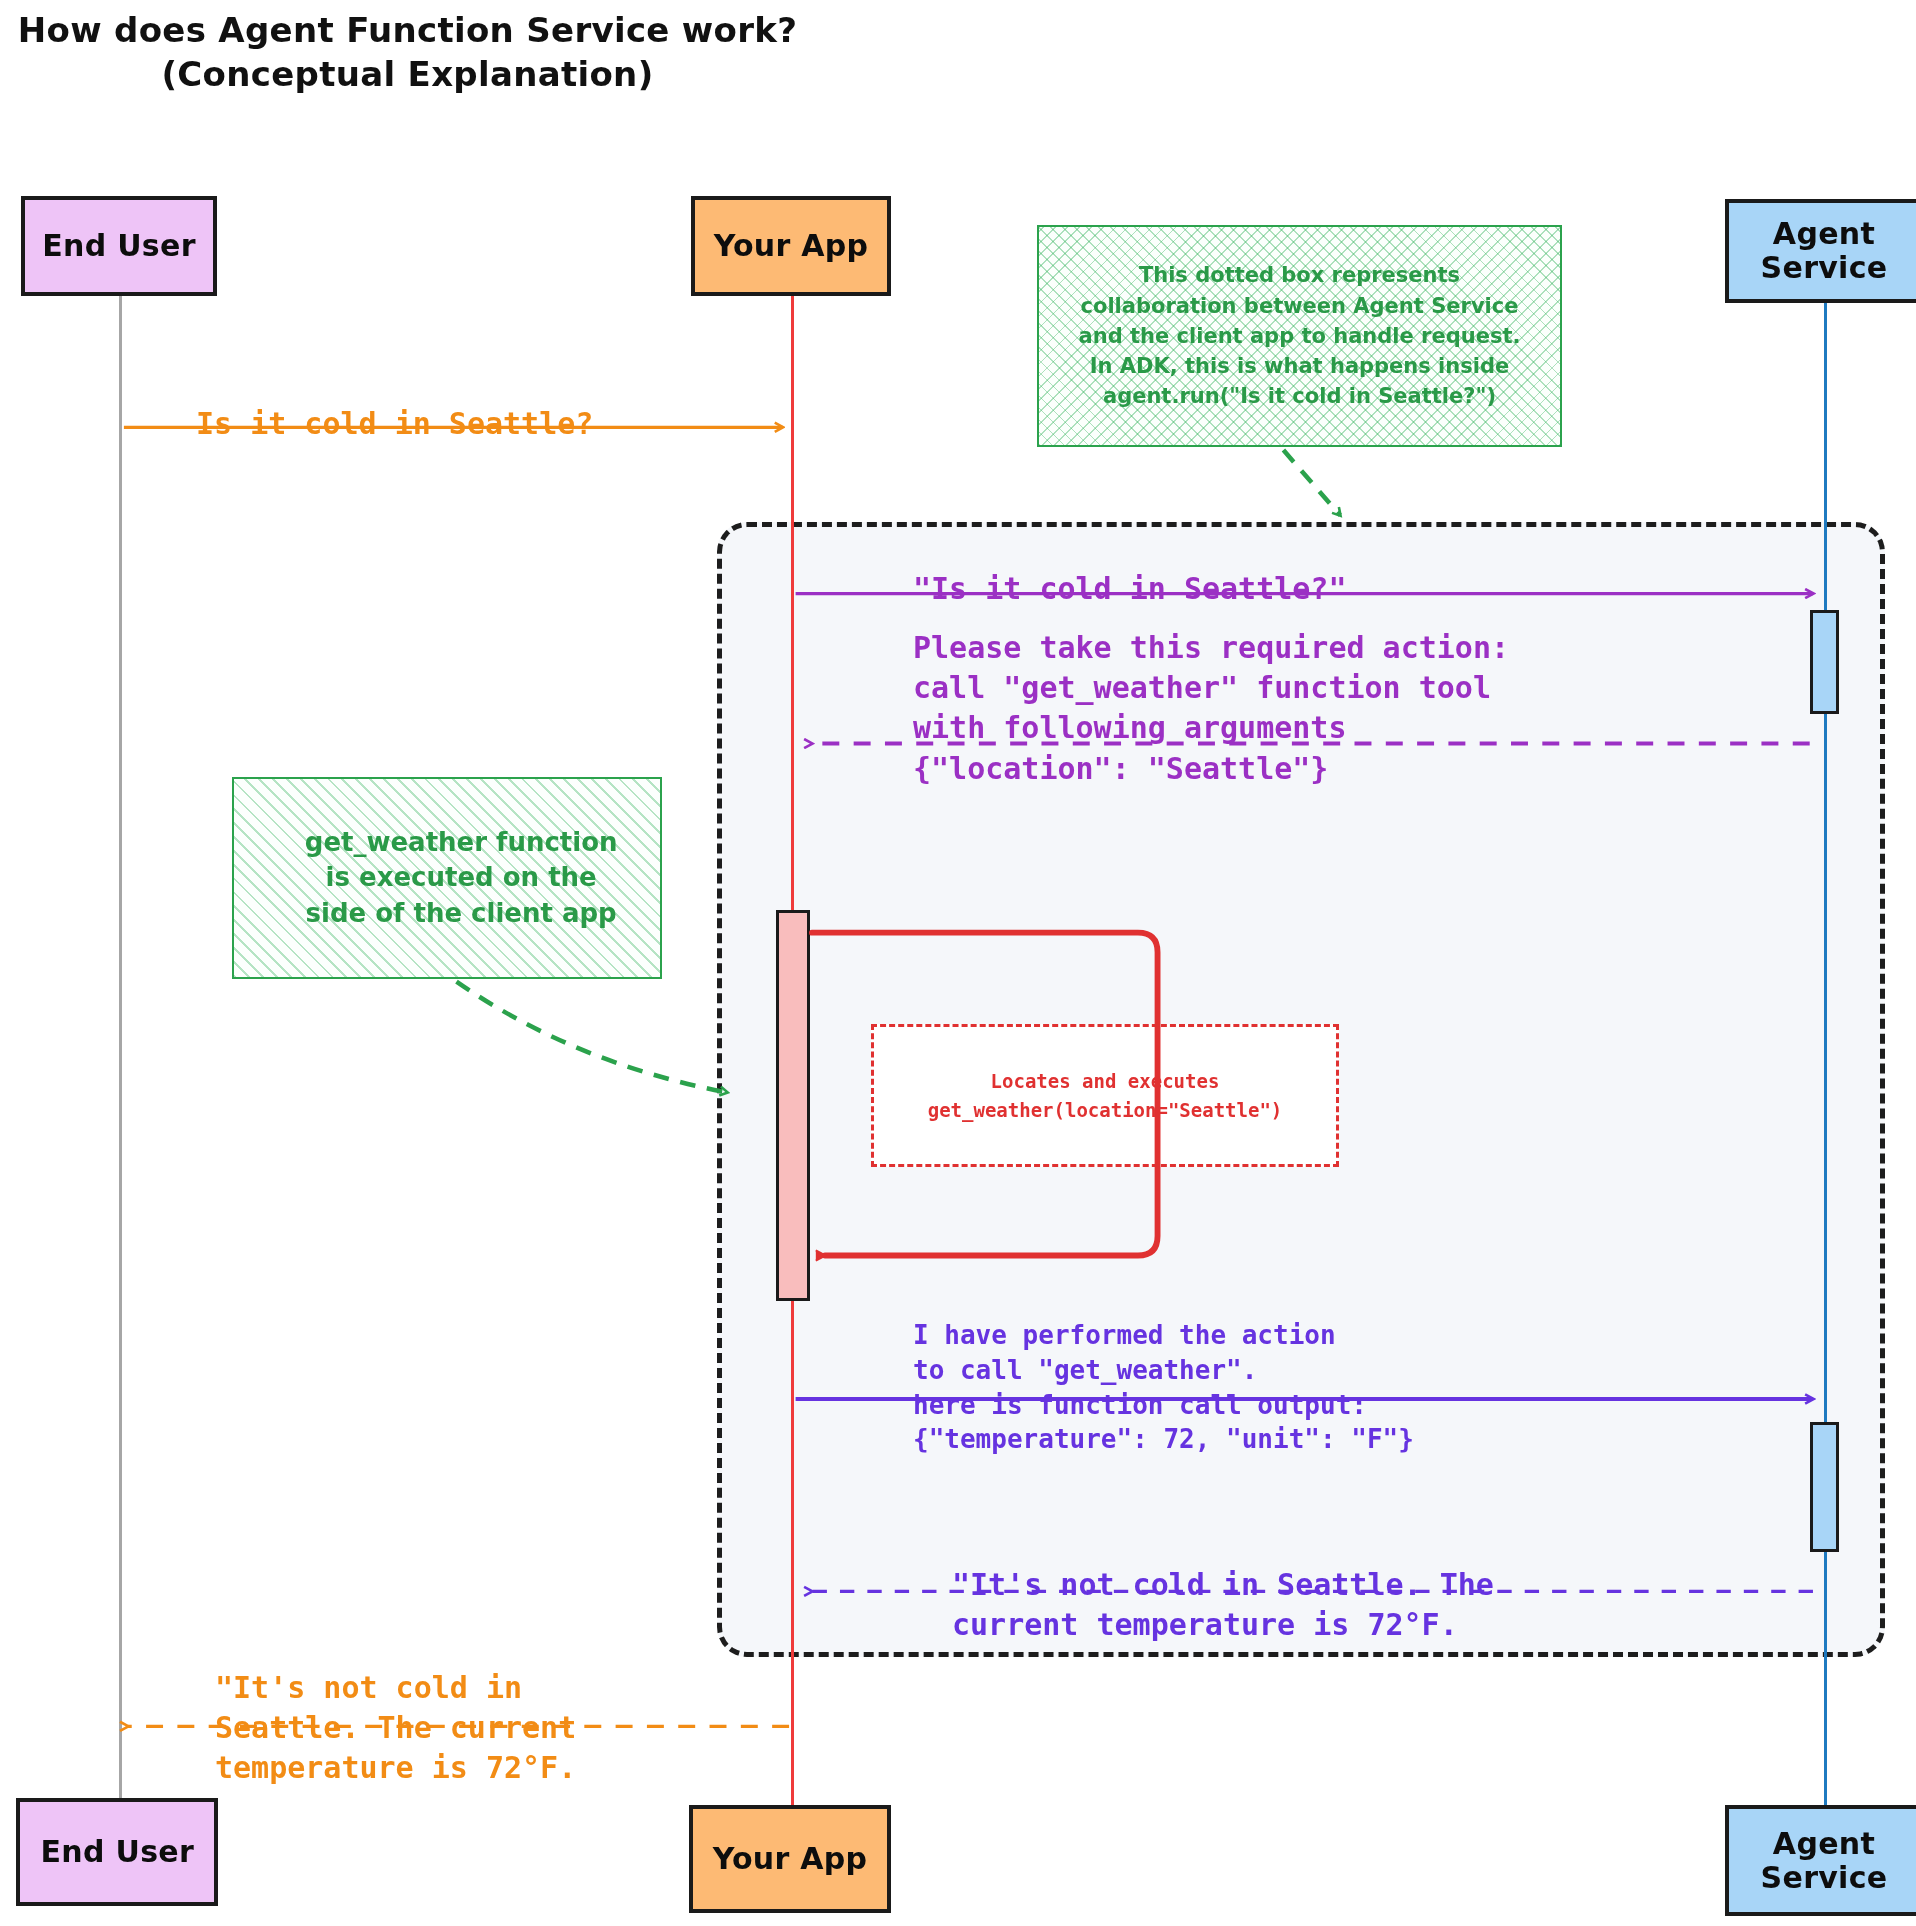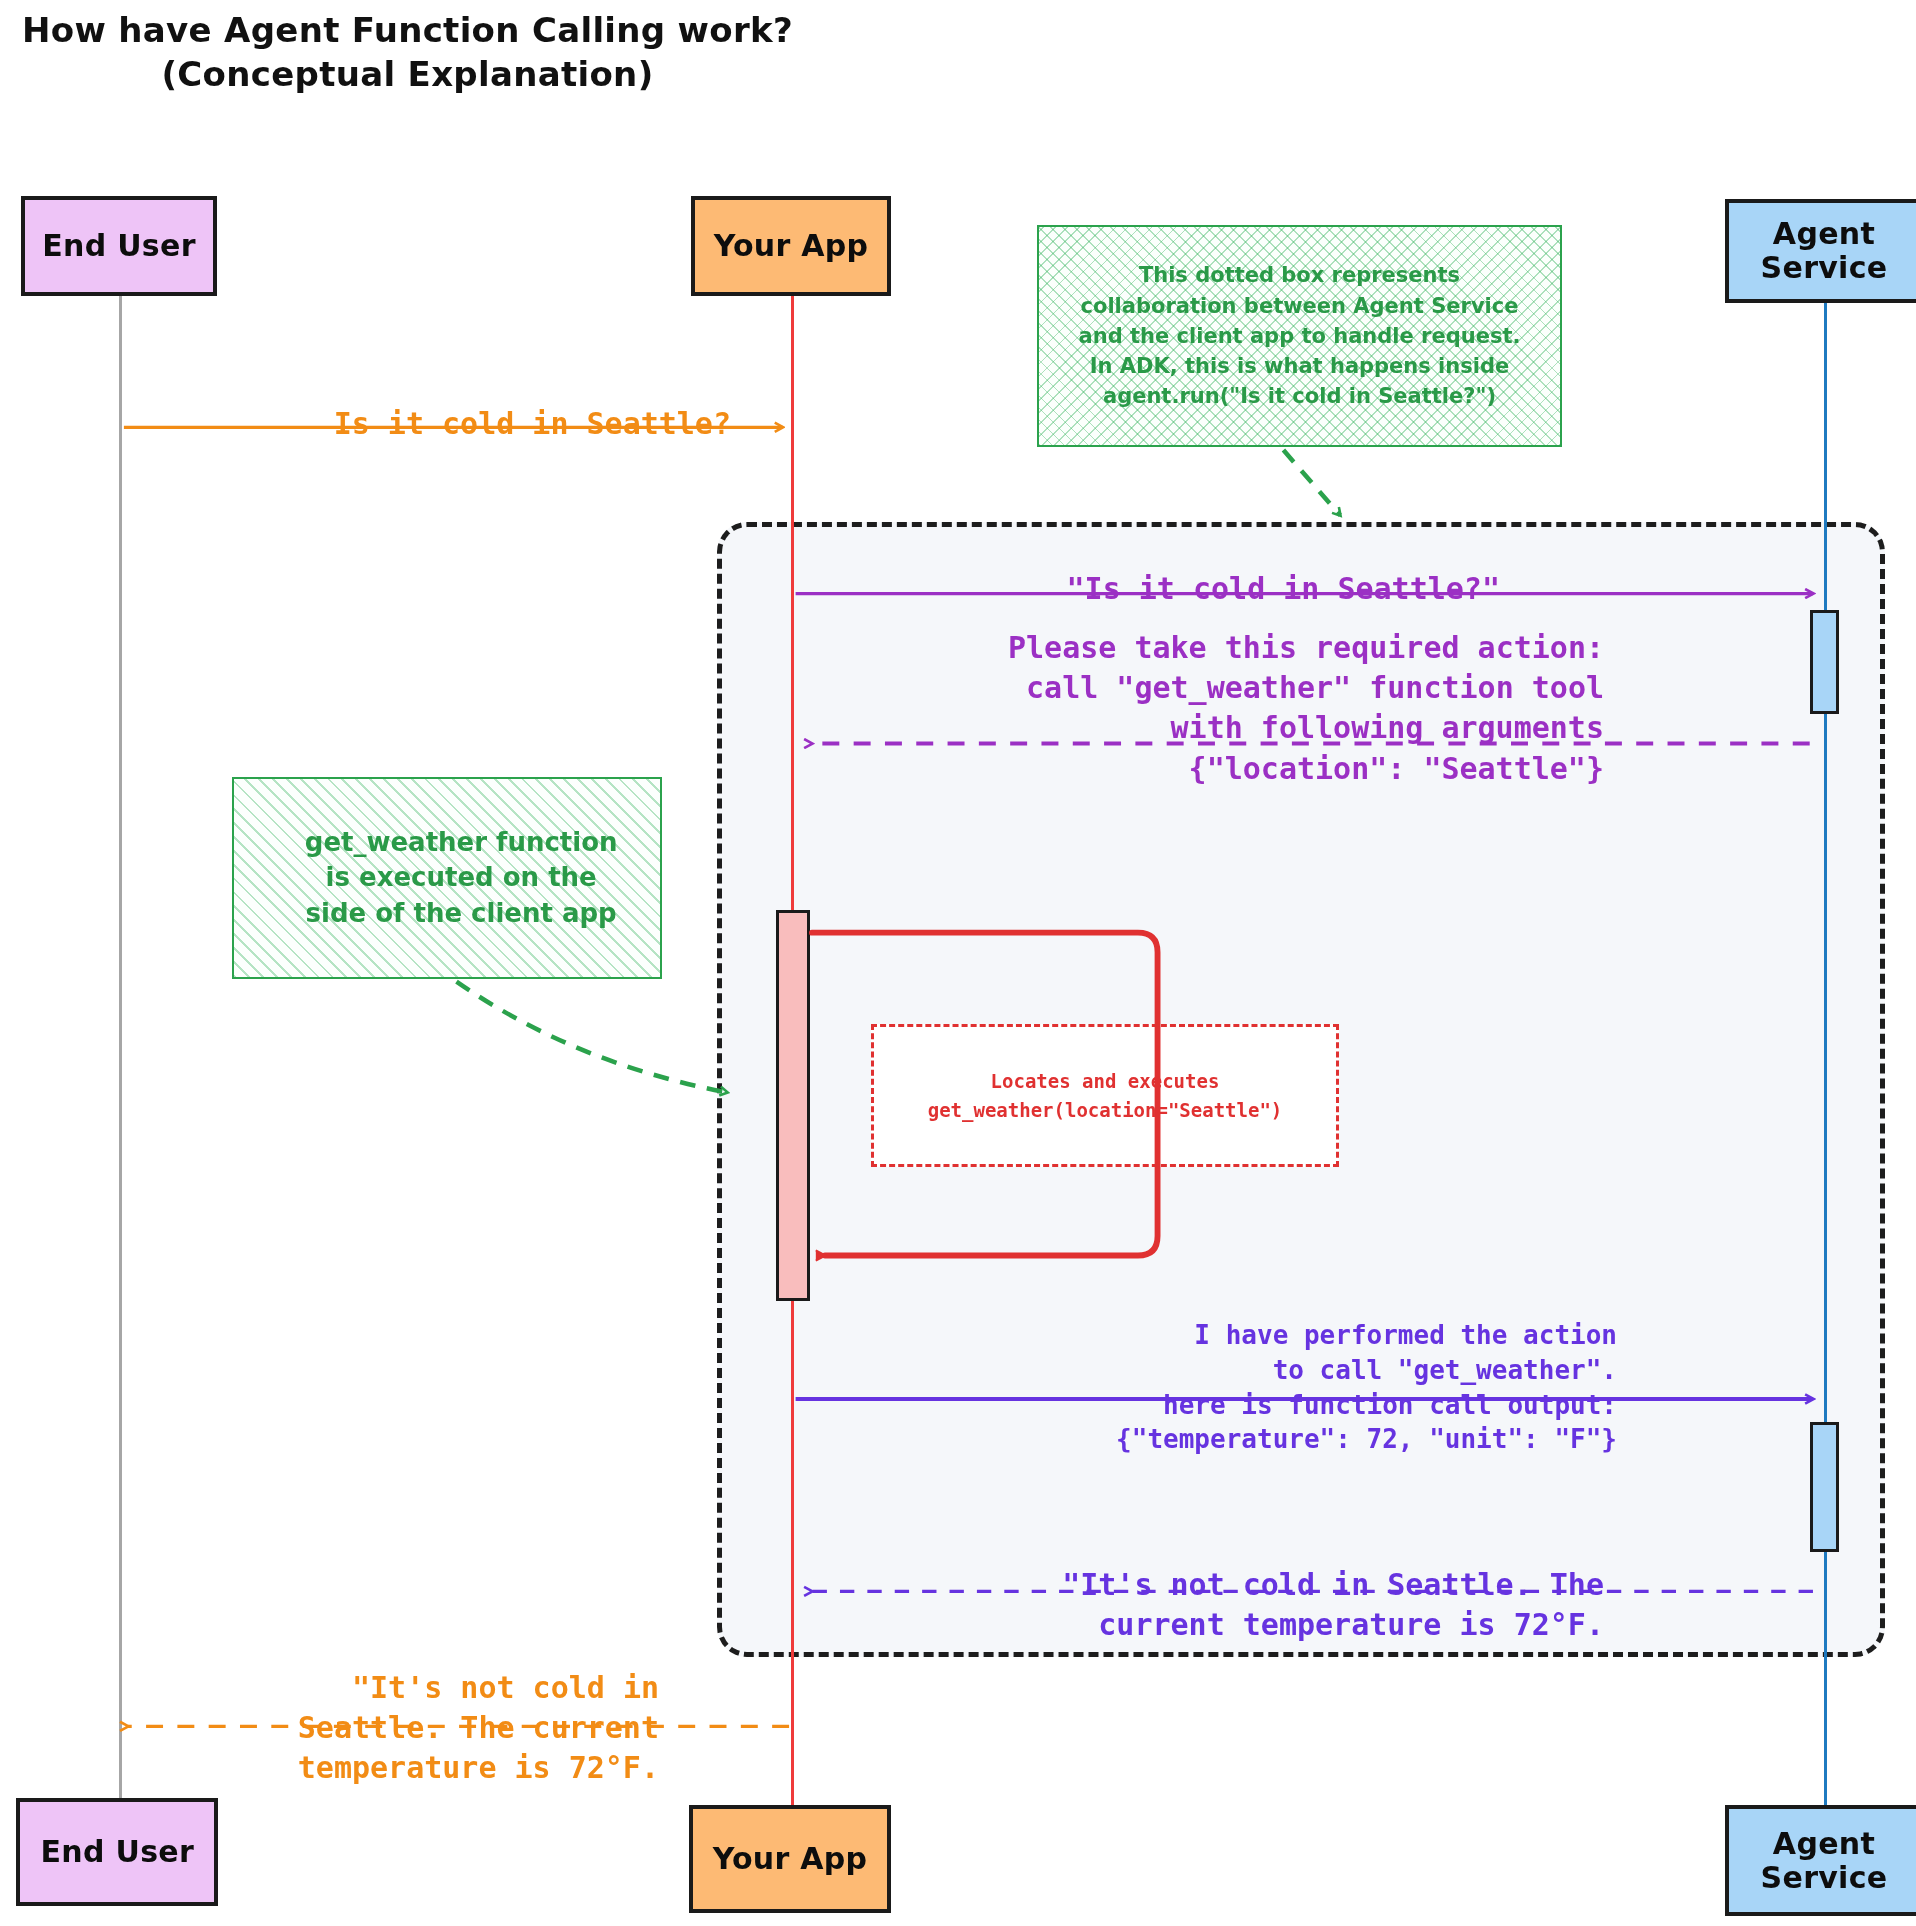--- a/index.html
+++ b/index.html
@@ -127,21 +127,21 @@
     font-weight: 600;
     color: #e03131;
     line-height: 1.5;
     padding: 6.5px;
   }
   .redbox .lines { white-space: pre-line; }
 
   
   .msg-text {
     position: absolute;
-    text-align: right;
+    text-align: left;
     font-family: "DejaVu Sans Mono", monospace;
     font-weight: 600;
     white-space: pre-line;
     line-height: 1.34;
   }
   .c-orange { color: #f28c15; }
   .c-purple { color: #9b30c4; }
   .c-violet { color: #6633e0; }
 
   
@@ -152,21 +152,21 @@
     height: 1926px;
     pointer-events: none;
   }
 </style>
 </head>
 <body>
 
 <div id="stage">
 
   <div class="title">
-    <span>How have Agent Function Calling work?</span>
+    <span>How does Agent Function Service work?</span>
     <span class="l2">(Conceptual Explanation)</span>
   </div>
 
   <div class="collab-box"></div>
 
   <div class="lifeline gray" style="left:119px; top:295px; height:1526px;"></div>
   <div class="lifeline red" style="left:791px; top:295px; height:1539px;"></div>
   <div class="lifeline blue" style="left:1824px; top:295px; height:1526px;"></div>
 
   <div class="activation blue" style="left:1810px; top:610px; width:29px; height:104px;"></div>

